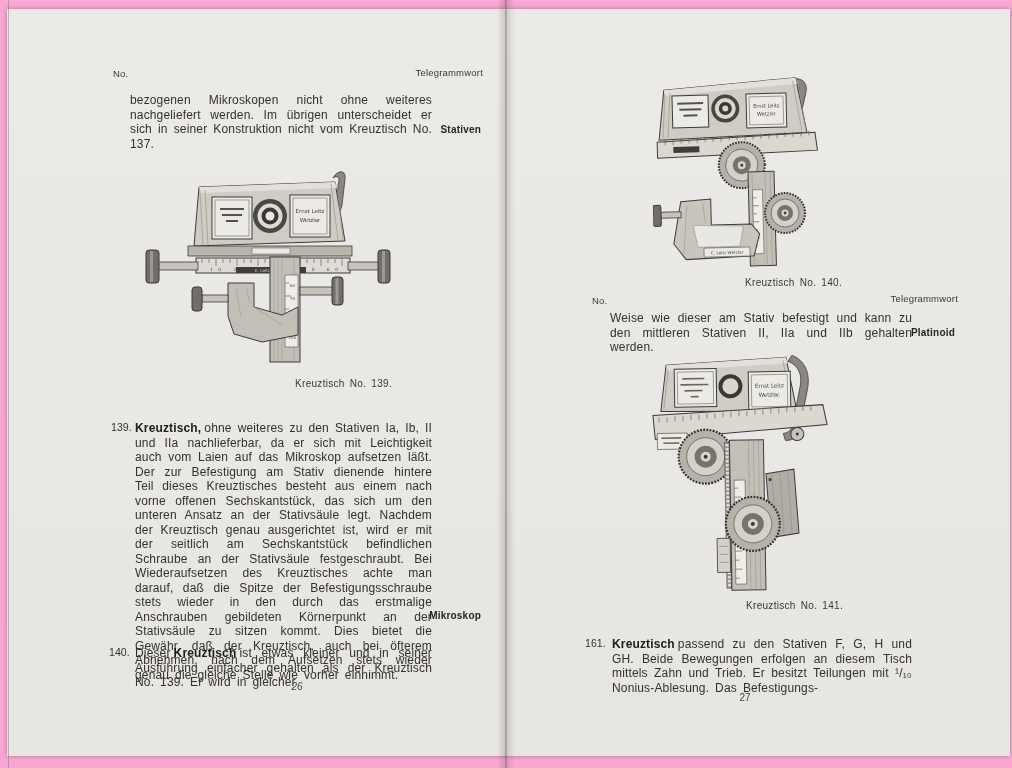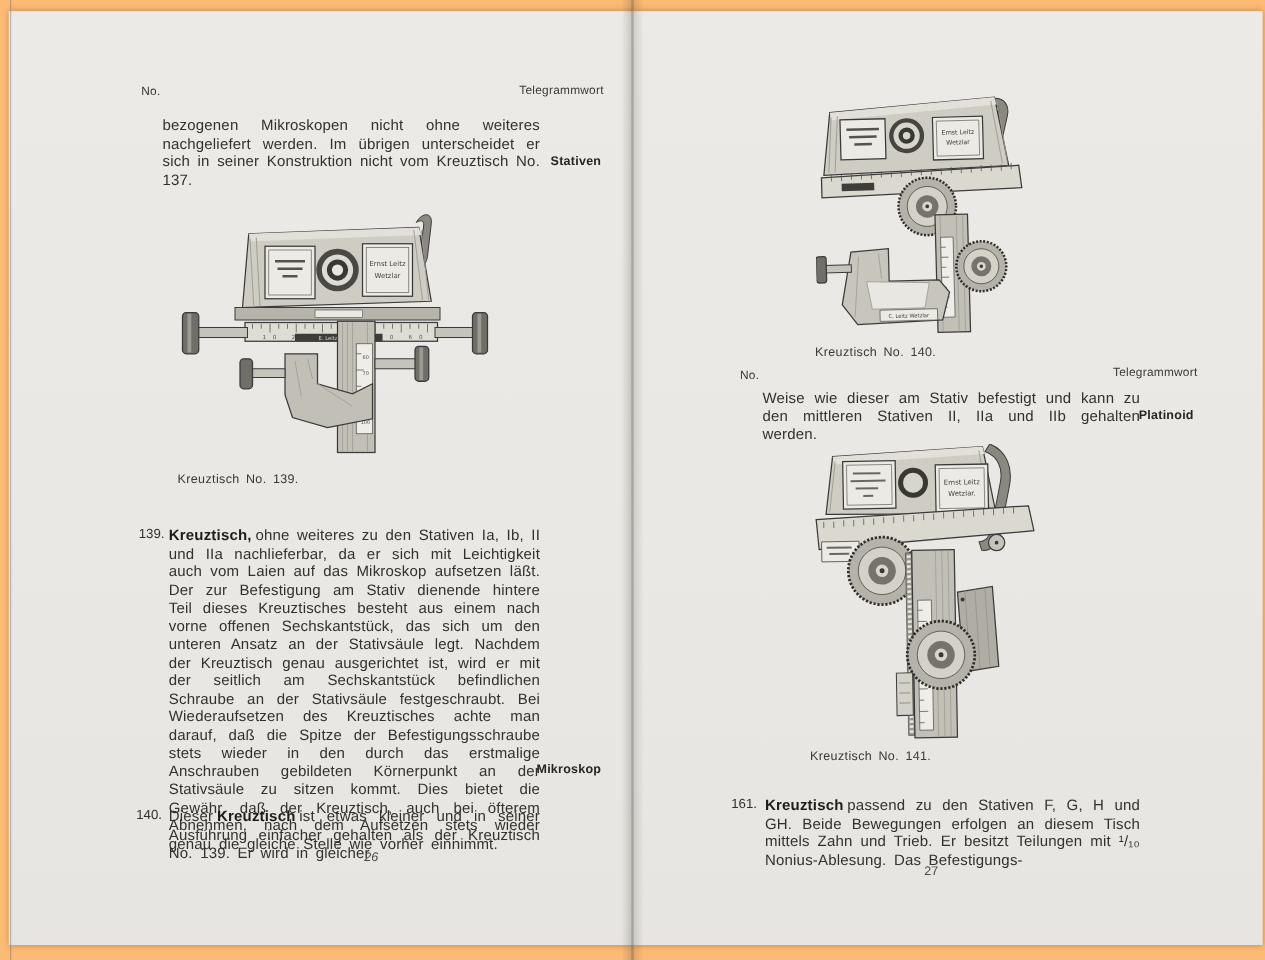--- a/index.html
+++ b/index.html
@@ -1,28 +1,28 @@
 <!DOCTYPE html>
 <html><head>
 <meta charset="utf-8">
 <style>
   html,body{margin:0;padding:0;}
   body{background:#b9b7b3;font-family:"Liberation Sans","DejaVu Sans",sans-serif;}
-  #canvas{position:relative;width:1012px;height:768px;overflow:hidden;background:#fdba74;}
+  #canvas{position:relative;width:1012px;height:768px;overflow:hidden;background:#f9a8d4;}
   #paper{position:absolute;left:7px;top:9px;width:1003px;height:747px;
          background:linear-gradient(180deg,#eceae6 0%,#eae8e4 55%,#e7e5e1 100%);
          box-shadow:0 0 5px rgba(40,38,35,0.35);}
   .abs{position:absolute;}
   .txt{font-size:12px;line-height:14.5px;color:#33312d;text-align:justify;
        word-spacing:2.5px;letter-spacing:0.15px;}
   .txt b{color:#1e1d1b;margin-right:3px;}
   .txt .pre{margin-right:3px;}
   .hdr{font-size:9.5px;color:#3a3834;letter-spacing:0.2px;}
   .tword{font-weight:bold;font-size:10px;color:#262522;letter-spacing:0.2px;}
-  .caption{font-size:10px;color:#3a3834;text-align:left;word-spacing:2px;letter-spacing:0.3px;}
+  .caption{font-size:10px;color:#3a3834;text-align:right;word-spacing:2px;letter-spacing:0.3px;}
   .pagenum{font-size:10px;color:#4a4844;text-align:center;}
   .item .no{position:absolute;left:0;top:0;font-size:10.6px;color:#33312d;}
   .item .body{margin-left:24px;}
   #item-141 .body{margin-left:27px;}
   #gutter{position:absolute;left:497px;top:0;width:18px;height:768px;
           background:linear-gradient(90deg,rgba(90,85,75,0) 0%,rgba(80,75,68,0.22) 45%,rgba(90,85,75,0) 100%);}
   #gutter-core{position:absolute;left:505px;top:0;width:2px;height:768px;background:rgba(70,66,60,0.25);}
   #left-edge-line{position:absolute;left:8px;top:0;width:1px;height:768px;background:rgba(120,116,108,0.45);}
   svg text{font-family:"DejaVu Sans",sans-serif;}
   .fig{position:absolute;}

